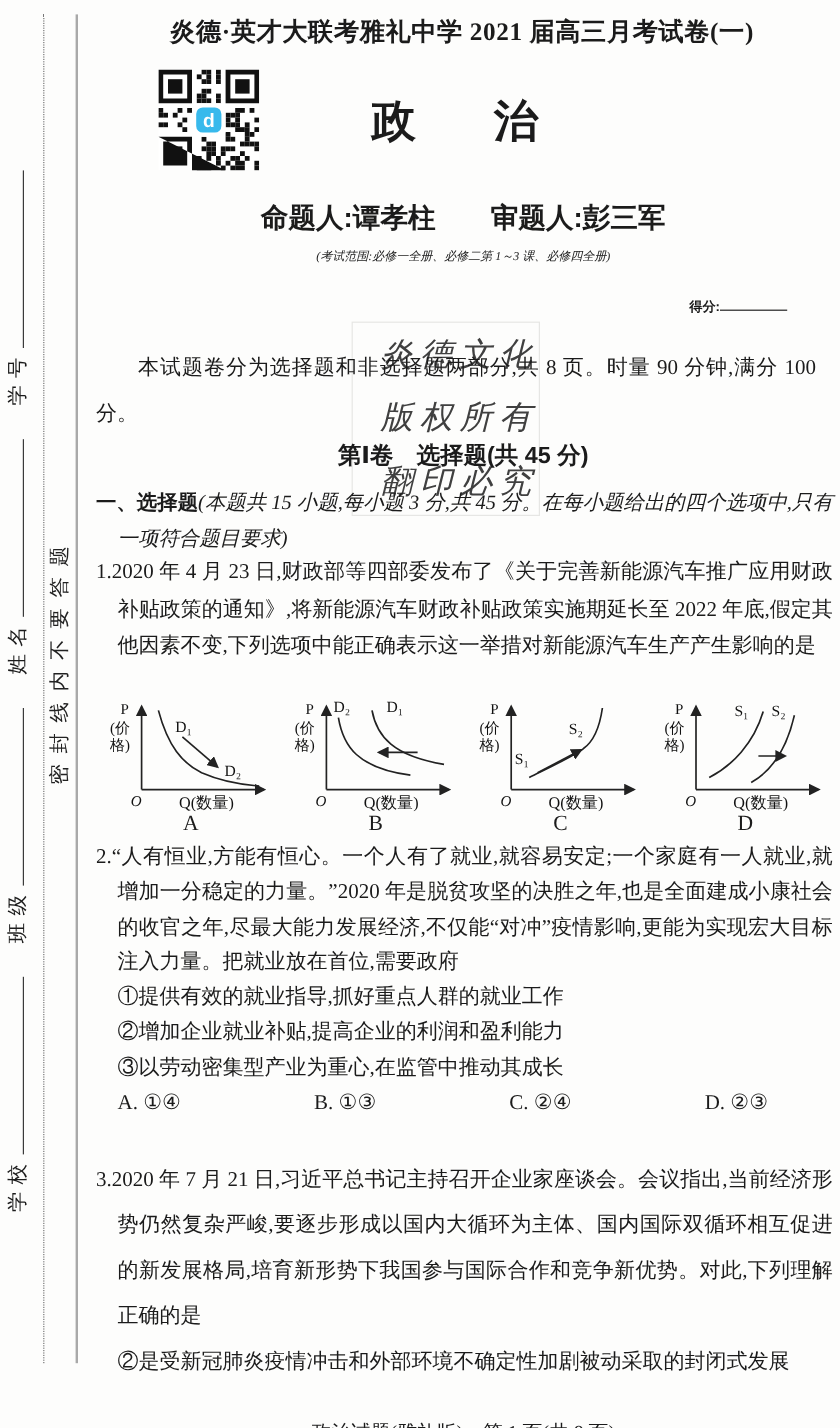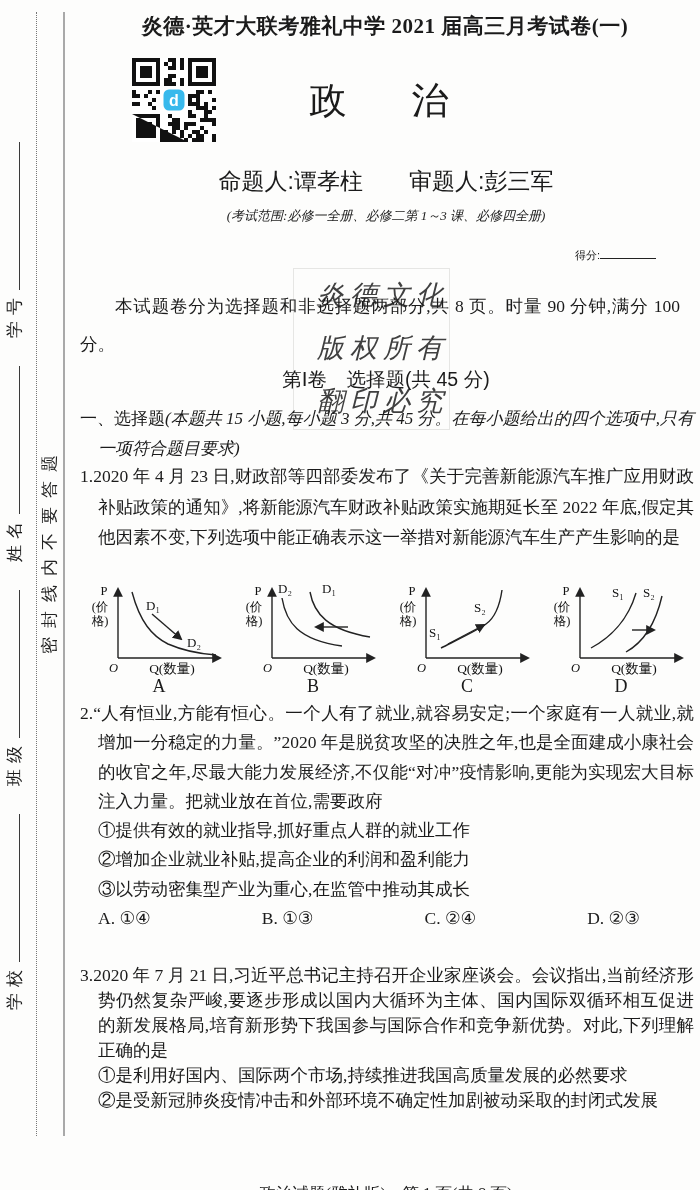--- a/index.html
+++ b/index.html
@@ -1,21 +1,21 @@
 <!DOCTYPE html>
 <html><head>
 <meta charset="utf-8">
 <style>
   html,body{margin:0;padding:0;}
   body{
     width:700px;height:1190px;position:relative;background:#fdfdfc;overflow:hidden;
     font-family:"Liberation Serif","DejaVu Serif",serif;color:#1b1b1b;
   }
   .abs{position:absolute;}
-  .hei{font-family:"Liberation Sans","DejaVu Sans",sans-serif;font-weight:normal;}
+  .hei{font-family:"Liberation Sans","DejaVu Sans",sans-serif;font-weight:bold;}
   .kai{font-style:italic;}
   .center{text-align:center;}
   
   .dotted-rule{left:36px;top:12px;height:1124px;width:0;border-left:1px dotted #777;}
   .seal-rule{left:63px;top:12px;height:1124px;width:0;border-left:2px solid #a9a9a9;}
   .fields-strip{
     left:-434px;top:547px;width:900px;height:26px;transform:rotate(-90deg);
     font-size:17px;display:flex;align-items:baseline;white-space:nowrap;
   }
   .fld{display:flex;align-items:baseline;margin-right:28px;}
@@ -30,32 +30,32 @@
     left:293px;top:268px;width:157px;height:162px;border:1px solid #e6e6e4;
     display:flex;flex-direction:column;justify-content:space-between;
     padding:8px 0 10px;box-sizing:border-box;z-index:0;
     color:#404040;font-size:27px;letter-spacing:6px;text-align:right;font-style:italic;
   }
   
   .header-title{left:78px;top:12px;width:614px;font-size:21px;font-weight:bold;letter-spacing:.5px;z-index:1;}
   .qr-wrap{left:132px;top:58px;z-index:1;}
   .subject-title{left:80px;top:76px;width:612px;font-size:37px;letter-spacing:14px;z-index:1;}
   .authors-line{left:80px;top:166px;width:612px;font-size:23px;z-index:1;}
-  .scope-line{left:80px;top:207px;width:612px;font-size:13px;z-index:1;}
+  .scope-line{left:80px;top:207px;width:612px;font-size:10px;z-index:1;}
   .score-line{right:44px;top:243px;font-size:11px;z-index:1;}
   .score-blank{display:inline-block;width:56px;border-bottom:1.5px solid #222;height:15px;}
   
   .intro{left:80px;top:287px;width:600px;font-size:17.5px;line-height:38px;text-indent:2em;text-align:justify;z-index:1;}
   .part-heading{left:80px;top:366px;width:612px;font-size:19.5px;z-index:1;}
   .section-head{left:80px;top:404px;width:614px;font-size:17px;line-height:29.5px;padding-left:18px;text-indent:-18px;text-align:justify;box-sizing:border-box;z-index:1;}
   .question{font-size:17.5px;text-align:justify;z-index:1;}
   .q-stem{padding-left:18px;text-indent:-18px;}
   .q1{left:80px;top:461px;width:614px;line-height:30.5px;box-sizing:border-box;}
   .q2{left:80px;top:699px;width:614px;line-height:29.3px;box-sizing:border-box;}
-  .q3{left:80px;top:963px;width:614px;line-height:25px;box-sizing:border-box;}
+  .q3{left:80px;top:963px;width:614px;line-height:38px;box-sizing:border-box;}
   .opt-line{padding-left:18px;}
   .abcd{display:flex;justify-content:space-between;padding-left:18px;width:560px;box-sizing:border-box;}
   
   .graph-row{left:88px;top:580px;width:604px;display:flex;justify-content:space-between;z-index:1;}
   .graph{width:142px;text-align:center;}
   .graph svg{display:block;}
   .graph-letter{font-size:18px;margin-top:0;}
   .gtxt{font-family:"Liberation Serif","DejaVu Serif",serif;}
   
   .footer{left:80px;top:1183px;width:612px;font-size:16.5px;z-index:1;}
@@ -337,17 +337,16 @@
     <span>B. ①③</span>
     <span>C. ②④</span>
     <span>D. ②③</span>
   </div>
 </div>
 
 <div class="abs question q3">
   <div class="q-stem">
     <span>3.</span><span>2020 年 7 月 21 日,习近平总书记主持召开企业家座谈会。会议指出,当前经济形势仍然复杂严峻,要逐步形成以国内大循环为主体、国内国际双循环相互促进的新发展格局,培育新形势下我国参与国际合作和竞争新优势。对此,下列理解正确的是</span>
   </div>
-  <div class="opt-line">①是利用好国内、国际两个市场,持续推进我国高质量发展的必然要求</div>
   <div class="opt-line">②是受新冠肺炎疫情冲击和外部环境不确定性加剧被动采取的封闭式发展</div>
 </div>
 
 <div class="abs footer center">政治试题(雅礼版)　第 1 页(共 8 页)</div>
 
 </body></html>

